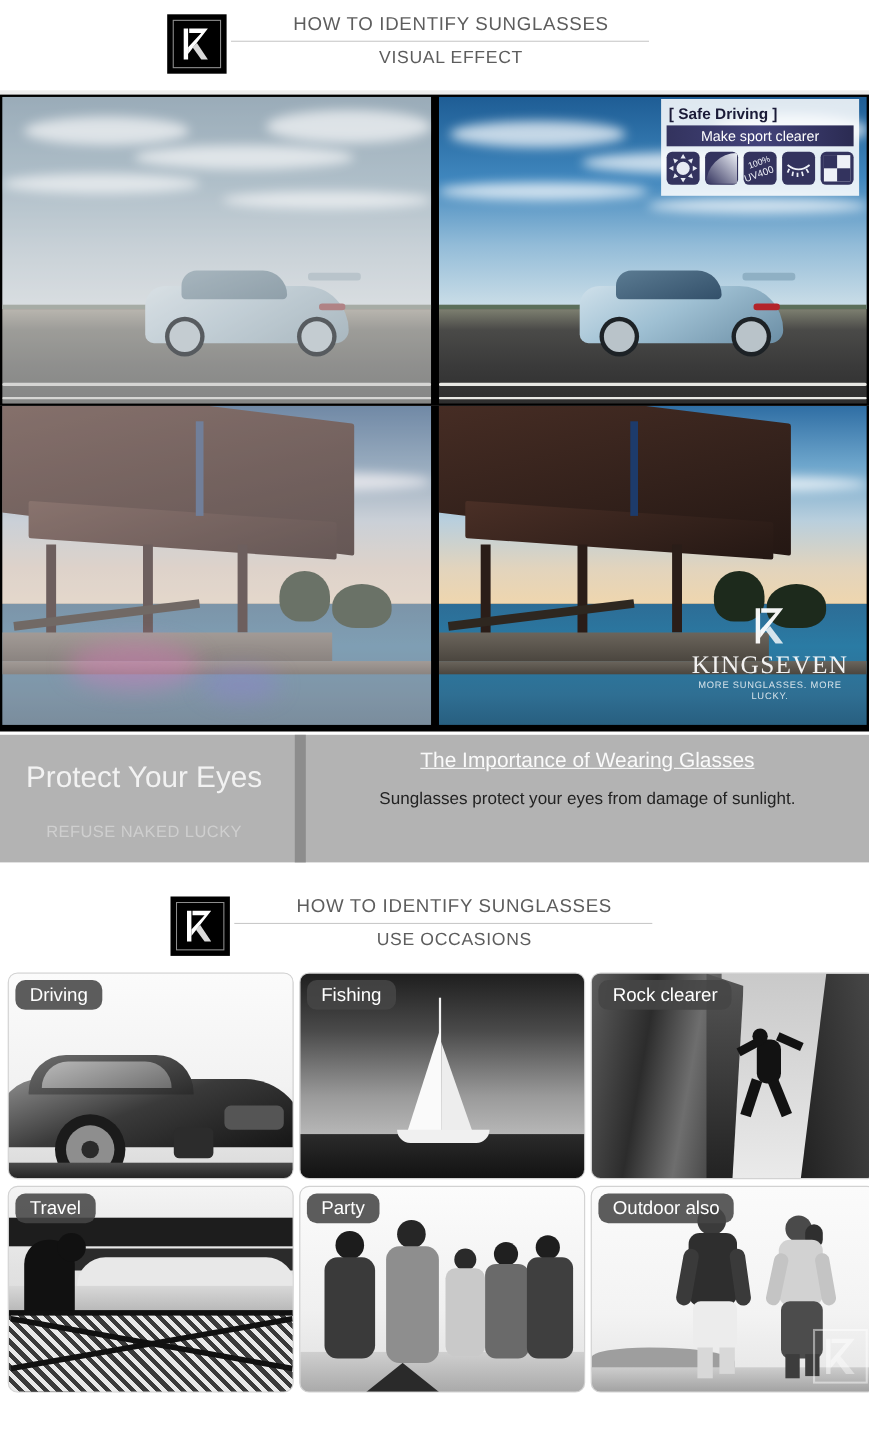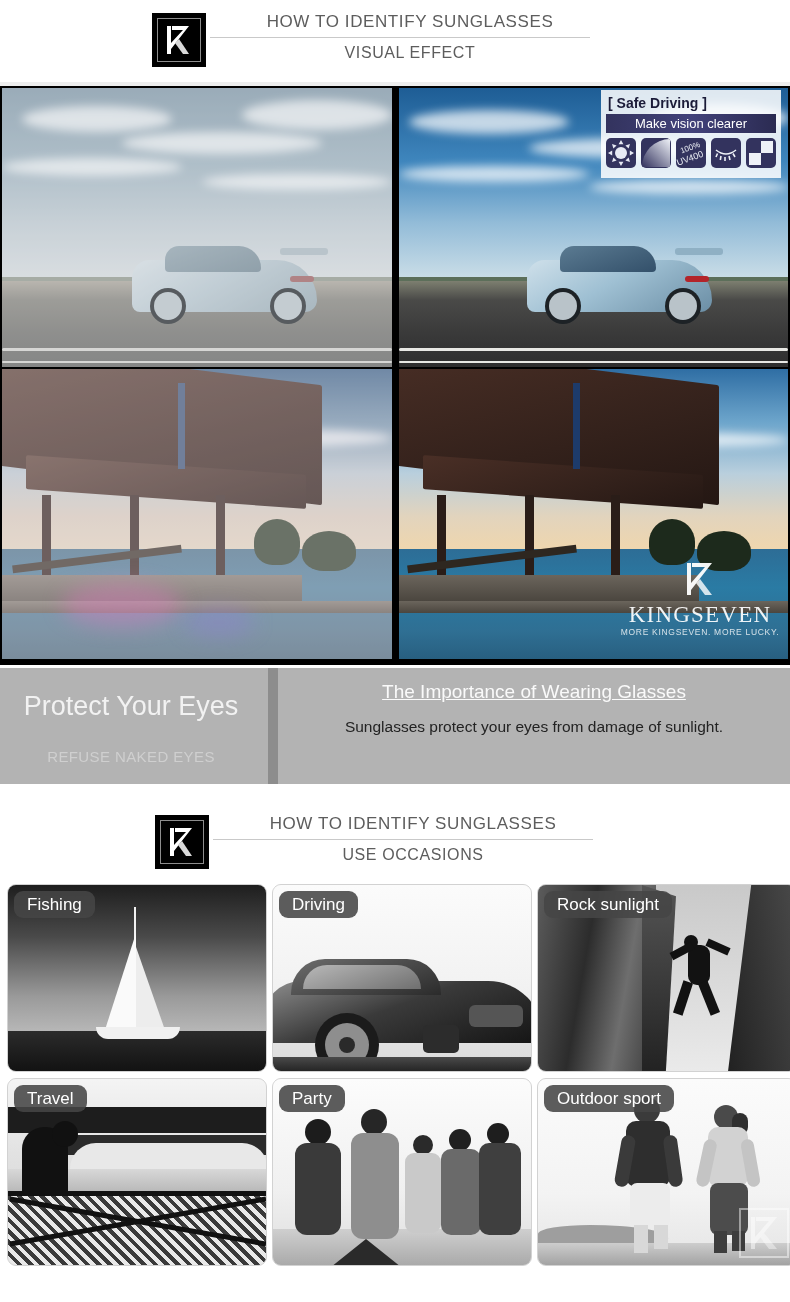--- a/index.html
+++ b/index.html
@@ -258,21 +258,21 @@
             <div class="rim"></div>
           </div>
       </div>
 
       <div class="badge">
         <div class="badge-title">
           <span class="br">[</span>
           <span>Safe Driving</span>
           <span class="br">]</span>
         </div>
-        <div class="badge-sub">Make vision clearer</div>
+        <div class="badge-sub">Make sport clearer</div>
         <div class="badge-icons">
           <div class="bi">
             <svg viewBox="0 0 30 30">
                 <g fill="#e7eaf4">
               <circle cx="15" cy="15" r="6"></circle>
               <path d="M15 2l2.4 4.2h-4.8zM15 28l-2.4-4.2h4.8zM2 15l4.2-2.4v4.8zM28 15l-4.2 2.4v-4.8z"></path>
               <path d="M6 6l4.6 1.4-3.2 3.2zM24 6l-1.4 4.6-3.2-3.2zM6 24l1.4-4.6 3.2 3.2zM24 24l-4.6-1.4 3.2-3.2z"></path>
             </g>
               </svg>
           </div>
@@ -359,30 +359,30 @@
 
       <div class="watermark">
         <div class="wm-mark">
           <svg viewBox="0 0 46 46">
             <path d="M10 7 L10 39 L14 39 L14 7 Z" fill="rgba(255,255,255,.95)"></path>
             <path d="M35 7 L15 7 L15 11 L28 11 L14 27 L14 34 L35 7 Z" fill="rgba(255,255,255,.95)"></path>
             <path d="M23 23 L35 39 L28 39 L19 27 Z" fill="rgba(255,255,255,.8)"></path>
           </svg>
         </div>
         <div class="wm-name">KINGSEVEN</div>
-        <div class="wm-tag">MORE KINGSEVEN. MORE LUCKY.</div>
+        <div class="wm-tag">MORE SUNGLASSES. MORE LUCKY.</div>
       </div>
     </div>
   </div>
 
 
   <div class="protect">
     <div class="left">
       <div class="p-title">Protect Your Eyes</div>
-      <div class="p-sub">REFUSE NAKED EYES</div>
+      <div class="p-sub">REFUSE NAKED LUCKY</div>
     </div>
     <div class="divider"></div>
     <div class="right">
       <div class="r-title">The Importance of Wearing Glasses</div>
       <div class="r-line">Sunglasses protect your eyes from damage of sunlight.</div>
     </div>
   </div>
 
   <div class="gap-white" style="height:18px;"></div>
 
@@ -398,63 +398,63 @@
       </div>
     </div>
     <div class="titles" style="left:213px;">
       <div class="t1">HOW TO IDENTIFY SUNGLASSES</div>
       <div class="rule"></div>
       <div class="t2">USE OCCASIONS</div>
     </div>
   </div>
 
   <div class="grid">
-
-    <div class="cell">
-      <div class="photo">
-        <div class="ph-sky" style="background:linear-gradient(#1e1e1e 0%,#4a4a4a 28%,#9a9a9a 60%,#d8d8d8 100%);"></div>
-        <div class="shape" style="left:0;top:146px;width:260px;height:42px;background:linear-gradient(#2b2b2b,#111);"></div>
-        <div class="shape" style="left:126px;top:22px;width:2px;height:126px;background:#f2f2f2;"></div>
-        <div class="shape" style="left:96px;top:48px;width:32px;height:100px;background:#fafafa;clip-path:polygon(100% 0,100% 100%,0 100%);"></div>
-        <div class="shape" style="left:128px;top:62px;width:30px;height:86px;background:#ededed;clip-path:polygon(0 0,0 100%,100% 100%);"></div>
-        <div class="shape" style="left:88px;top:142px;width:84px;height:12px;border-radius:0 0 16px 16px;background:#f0f0f0;"></div>
-      </div>
-      <div class="tag">Fishing</div>
-    </div>
 
     <div class="cell">
       <div class="photo">
         <div class="ph-sky" style="background:linear-gradient(#fbfbfb 0%,#f2f2f2 55%,#d9d9d9 100%);"></div>
         <div class="shape" style="left:-10px;top:96px;width:280px;height:62px;border-radius:42px 60px 8px 8px;background:linear-gradient(160deg,#8f8f8f 0%,#3a3a3a 45%,#141414 100%);"></div>
         <div class="shape" style="left:18px;top:74px;width:150px;height:36px;border-radius:34px 34px 0 0;background:linear-gradient(160deg,#6d6d6d,#2b2b2b);"></div>
         <div class="shape" style="left:30px;top:80px;width:118px;height:24px;border-radius:26px 26px 0 0;background:linear-gradient(160deg,#b9b9b9,#6f6f6f);"></div>
         <div class="shape" style="left:42px;top:128px;width:64px;height:64px;border-radius:50%;background:#1b1b1b;"></div>
         <div class="shape" style="left:52px;top:138px;width:44px;height:44px;border-radius:50%;background:#8e8e8e;"></div>
         <div class="shape" style="left:66px;top:152px;width:16px;height:16px;border-radius:50%;background:#2a2a2a;"></div>
         <div class="shape" style="left:196px;top:120px;width:54px;height:22px;border-radius:6px;background:#555;"></div>
         <div class="shape" style="left:150px;top:140px;width:36px;height:28px;border-radius:5px;background:#2c2c2c;"></div>
         <div class="shape" style="left:0;top:172px;width:260px;height:16px;background:linear-gradient(#4a4a4a,#202020);"></div>
       </div>
       <div class="tag">Driving</div>
     </div>
 
     <div class="cell">
       <div class="photo">
+        <div class="ph-sky" style="background:linear-gradient(#1e1e1e 0%,#4a4a4a 28%,#9a9a9a 60%,#d8d8d8 100%);"></div>
+        <div class="shape" style="left:0;top:146px;width:260px;height:42px;background:linear-gradient(#2b2b2b,#111);"></div>
+        <div class="shape" style="left:126px;top:22px;width:2px;height:126px;background:#f2f2f2;"></div>
+        <div class="shape" style="left:96px;top:48px;width:32px;height:100px;background:#fafafa;clip-path:polygon(100% 0,100% 100%,0 100%);"></div>
+        <div class="shape" style="left:128px;top:62px;width:30px;height:86px;background:#ededed;clip-path:polygon(0 0,0 100%,100% 100%);"></div>
+        <div class="shape" style="left:88px;top:142px;width:84px;height:12px;border-radius:0 0 16px 16px;background:#f0f0f0;"></div>
+      </div>
+      <div class="tag">Fishing</div>
+    </div>
+
+    <div class="cell">
+      <div class="photo">
         <div class="ph-sky" style="background:linear-gradient(#c9c9c9,#eaeaea);"></div>
         <div class="shape" style="left:0;top:0;width:118px;height:188px;background:linear-gradient(100deg,#5c5c5c 0%,#2c2c2c 40%,#6e6e6e 70%,#3a3a3a 100%);"></div>
         <div class="shape" style="left:104px;top:0;width:34px;height:188px;background:linear-gradient(#555,#222);clip-path:polygon(0 0,100% 6%,70% 100%,0 100%);"></div>
         <div class="shape" style="left:182px;top:0;width:78px;height:188px;background:linear-gradient(260deg,#4a4a4a,#1e1e1e);clip-path:polygon(40% 0,100% 0,100% 100%,10% 100%);"></div>
         <div class="shape" style="left:150px;top:60px;width:22px;height:40px;border-radius:9px;background:#121212;"></div>
         <div class="shape" style="left:146px;top:50px;width:14px;height:14px;border-radius:50%;background:#121212;"></div>
         <div class="shape" style="left:140px;top:96px;width:10px;height:34px;background:#121212;transform:rotate(18deg);"></div>
         <div class="shape" style="left:166px;top:96px;width:10px;height:34px;background:#121212;transform:rotate(-22deg);"></div>
         <div class="shape" style="left:132px;top:62px;width:24px;height:8px;background:#121212;transform:rotate(-28deg);"></div>
         <div class="shape" style="left:168px;top:58px;width:24px;height:8px;background:#121212;transform:rotate(24deg);"></div>
       </div>
-      <div class="tag">Rock sunlight</div>
+      <div class="tag">Rock clearer</div>
     </div>
 
     <div class="cell">
       <div class="photo">
         <div class="ph-sky" style="background:linear-gradient(#f4f4f4 0%,#e2e2e2 40%,#cfcfcf 100%);"></div>
         <div class="shape" style="left:0;top:28px;width:260px;height:26px;background:#1d1d1d;"></div>
         <div class="shape" style="left:30px;top:56px;width:230px;height:20px;background:#2b2b2b;"></div>
         <div class="shape" style="left:62px;top:64px;width:198px;height:26px;background:#e8e8e8;border-radius:40px 40px 0 0;"></div>
         <div class="shape" style="left:0;top:90px;width:260px;height:26px;background:linear-gradient(#d8d8d8,#b4b4b4);"></div>
         <div class="shape" style="left:14px;top:48px;width:46px;height:140px;border-radius:22px 22px 0 0;background:#111;"></div>
@@ -508,17 +508,17 @@
         <div class="shape" style="left:206px;top:60px;width:13px;height:48px;border-radius:7px;background:#c4c4c4;transform:rotate(-10deg);"></div>
       </div>
       <div class="cell-wm">
         <svg viewBox="0 0 50 50">
           <rect x="1" y="1" width="48" height="48" fill="none" stroke="rgba(255,255,255,.85)" stroke-width="2"></rect>
           <path d="M12 9 L12 41 L16 41 L16 9 Z" fill="rgba(255,255,255,.9)"></path>
           <path d="M38 9 L17 9 L17 13 L30 13 L16 29 L16 36 L38 9 Z" fill="rgba(255,255,255,.9)"></path>
           <path d="M25 25 L38 41 L30 41 L21 29 Z" fill="rgba(255,255,255,.75)"></path>
         </svg>
       </div>
-      <div class="tag">Outdoor sport</div>
+      <div class="tag">Outdoor also</div>
     </div>
 
   </div>
 </div>
 
 </body></html>

